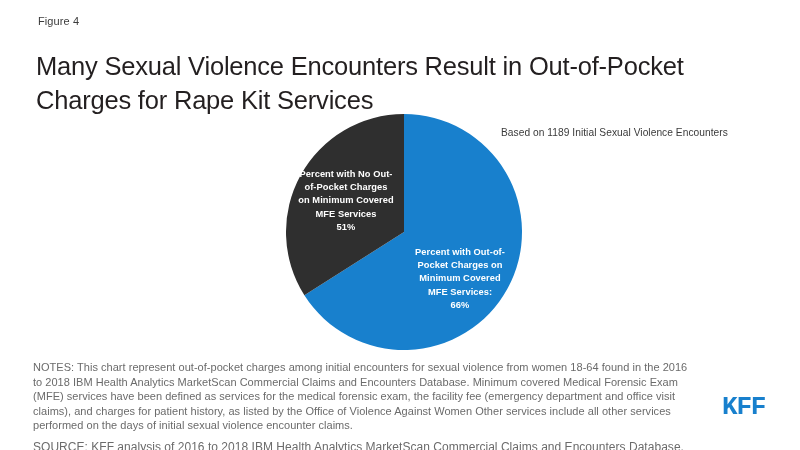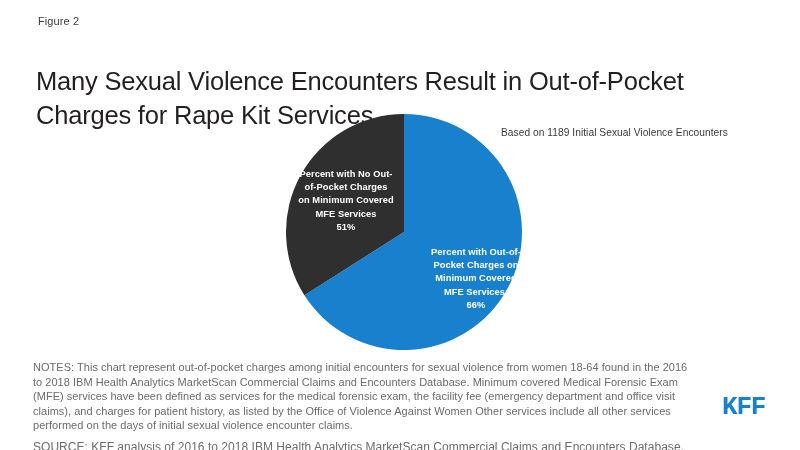--- a/index.html
+++ b/index.html
@@ -21,21 +21,21 @@
     left: 38px;
     top: 15px;
     font-size: 11px;
     color: #3b3b3b;
     letter-spacing: 0.1px;
   }
 
   .chart-title {
     position: absolute;
     left: 36px;
-    top: 48px;
+    top: 33px;
     width: 730px;
     font-size: 25.5px;
     line-height: 1.32;
     font-weight: 400;
     color: #231f20;
     letter-spacing: -0.2px;
   }
 
   .pie-wrap {
     position: absolute;
@@ -59,21 +59,21 @@
     color: #ffffff;
     white-space: pre-line;
     letter-spacing: 0.05px;
   }
   .slice-label.dark-slice {
     left: 290px;
     top: 168px;
     width: 112px;
   }
   .slice-label.blue-slice {
-    left: 422px;
+    left: 406px;
     top: 246px;
     width: 108px;
   }
 
   .based-on {
     position: absolute;
     left: 501px;
     top: 127px;
     font-size: 10.2px;
     font-weight: normal;
@@ -109,21 +109,21 @@
     font-size: 26px;
     font-weight: bold;
     letter-spacing: -1.2px;
     color: #1880cd;
     font-family: Liberation Mono, monospace;
   }
 </style>
 </head>
 <body>
 
-<div class="figure-label">Figure 2</div>
+<div class="figure-label">Figure 4</div>
 
 <h1 class="chart-title">Many Sexual Violence Encounters Result in Out-of-Pocket Charges for Rape Kit Services</h1>
 
 <div class="pie-wrap">
   <svg class="pie-svg" viewBox="0 0 236 236">
 
     <path id="slice-blue" d="M118 118 L118.00 0.00 A118 118 0 1 1 18.37 181.23 Z" fill="#1880cd"></path>
 
     <path id="slice-dark" d="M118 118 L18.37 181.23 A118 118 0 0 1 118.00 0.00 Z" fill="#2f2f2f"></path>
   </svg>

